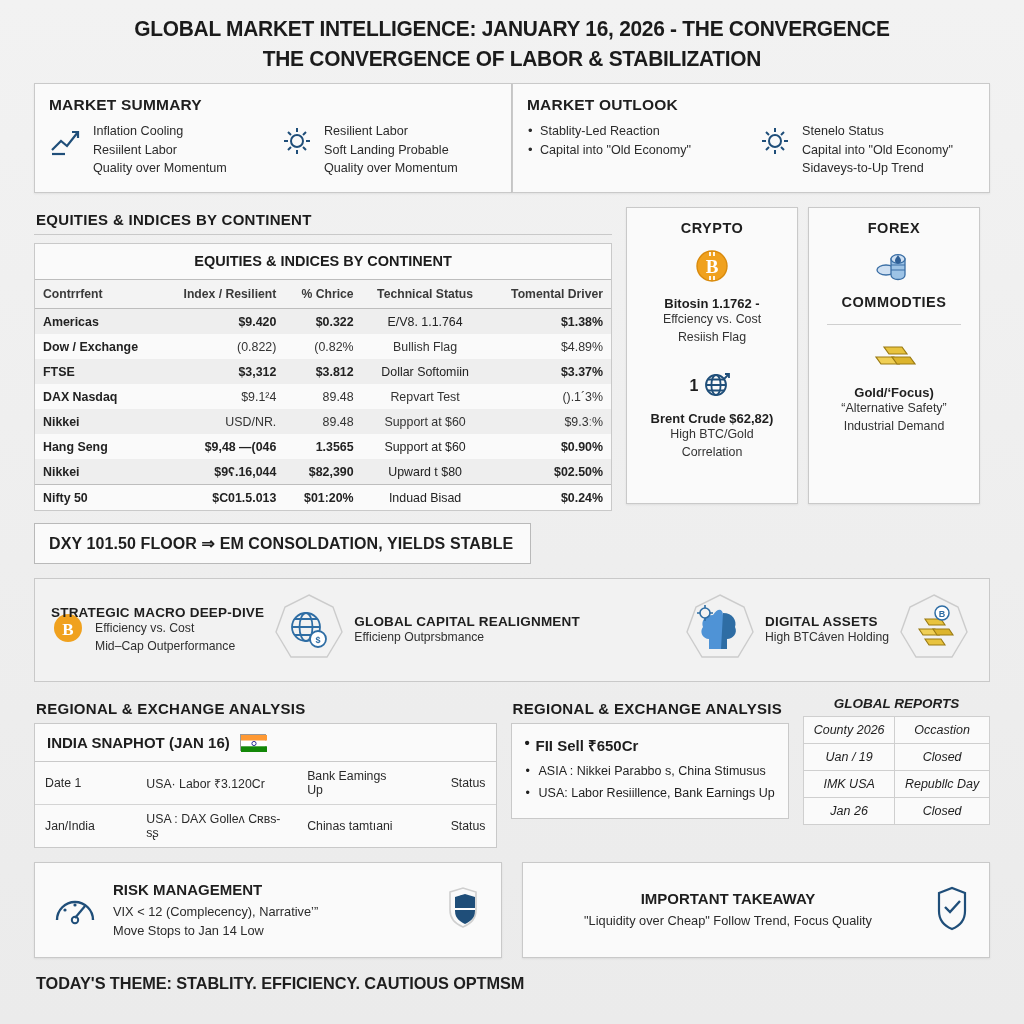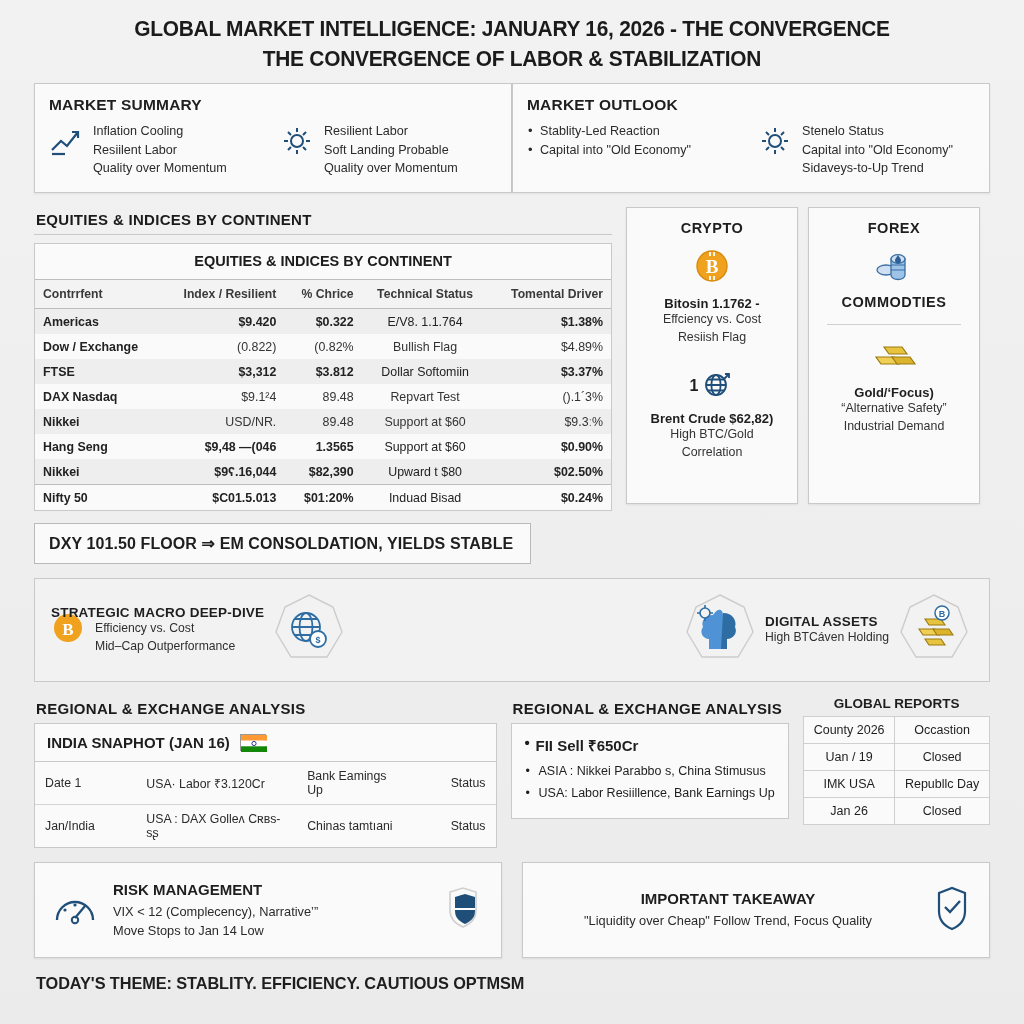--- a/index.html
+++ b/index.html
@@ -111,21 +111,21 @@
   .band-text .bt-sub { font-size: 12.2px; color: #2f2f2f; line-height: 1.45; }
   .hex {
     width: 78px; height: 78px; flex: 0 0 auto;
     display: flex; align-items: center; justify-content: center;
   }
 
   
   .reg { display: flex; gap: 14px; margin-top: 14px; align-items: flex-start; }
   .reg-left { width: 470px; }
   .reg-mid { width: 283px; }
-  .reg-right { width: 190px; }
+  .reg-right { width: 190px; font-style: italic; }
   .snap-box { background: #fafafa; border: 1px solid #c9c9c9; }
   .snap-head {
     display: flex; align-items: center; gap: 10px;
     padding: 10px 12px; font-weight: bold; font-size: 15px;
     border-bottom: 1px solid #c9c9c9;
   }
   .flag { width: 26px; height: 17px; border: 1px solid #9a9a9a; display: inline-block; }
   table.snap { width: 100%; border-collapse: collapse; font-size: 12.3px; }
   table.snap td { padding: 7px 10px; color: #2a2a2a; }
   table.snap tr + tr td { border-top: 1px solid #d4d4d4; }
@@ -406,20 +406,26 @@
         <g fill="none" stroke="#2e6da4" stroke-width="1.8">
           <circle cx="36" cy="36" r="14"></circle>
           <ellipse cx="36" cy="36" rx="6.5" ry="14"></ellipse>
           <path d="M22 36 h28 M25 28 h22 M25 44 h22"></path>
         </g>
         <circle cx="48" cy="48" r="8" fill="#fff" stroke="#2e6da4" stroke-width="1.8"></circle>
         <text x="48" y="52" font-size="9" font-weight="bold" fill="#2e6da4" text-anchor="middle">$</text>
       </svg>
     </div>
 
+    <div class="band-item">
+      <div class="band-text">
+        <div class="bt-title">GLOBAL CAPITAL REALIGNMENT</div>
+        <div class="bt-sub">Efficienp Outprsbmance</div>
+      </div>
+    </div>
 
     <div class="hex" style="margin-left:auto;">
       <svg width="78" height="78" viewBox="0 0 78 78">
         <polygon points="39,4 63,16 72,41 57,66 21,66 6,41 15,16" fill="none" stroke="#cccccc" stroke-width="1.4"></polygon>
         <path d="M32 24 c-9 0 -12 7 -10 12 c-4 5 0 12 6 12 l0 10 h14 l0 -34 c0 -6 -5 -8 -10 0 z" fill="#4f93d6"></path>
         <path d="M42 22 c10 0 14 8 12 14 c3 6 -2 12 -8 12 l0 10 h-6 z" fill="#2e6da4"></path>
         <g fill="none" stroke="#2e6da4" stroke-width="1.6">
           <circle cx="24" cy="22" r="5"></circle>
           <path d="M24 14 v3 M24 27 v3 M16 22 h3 M29 22 h3"></path>
         </g>

